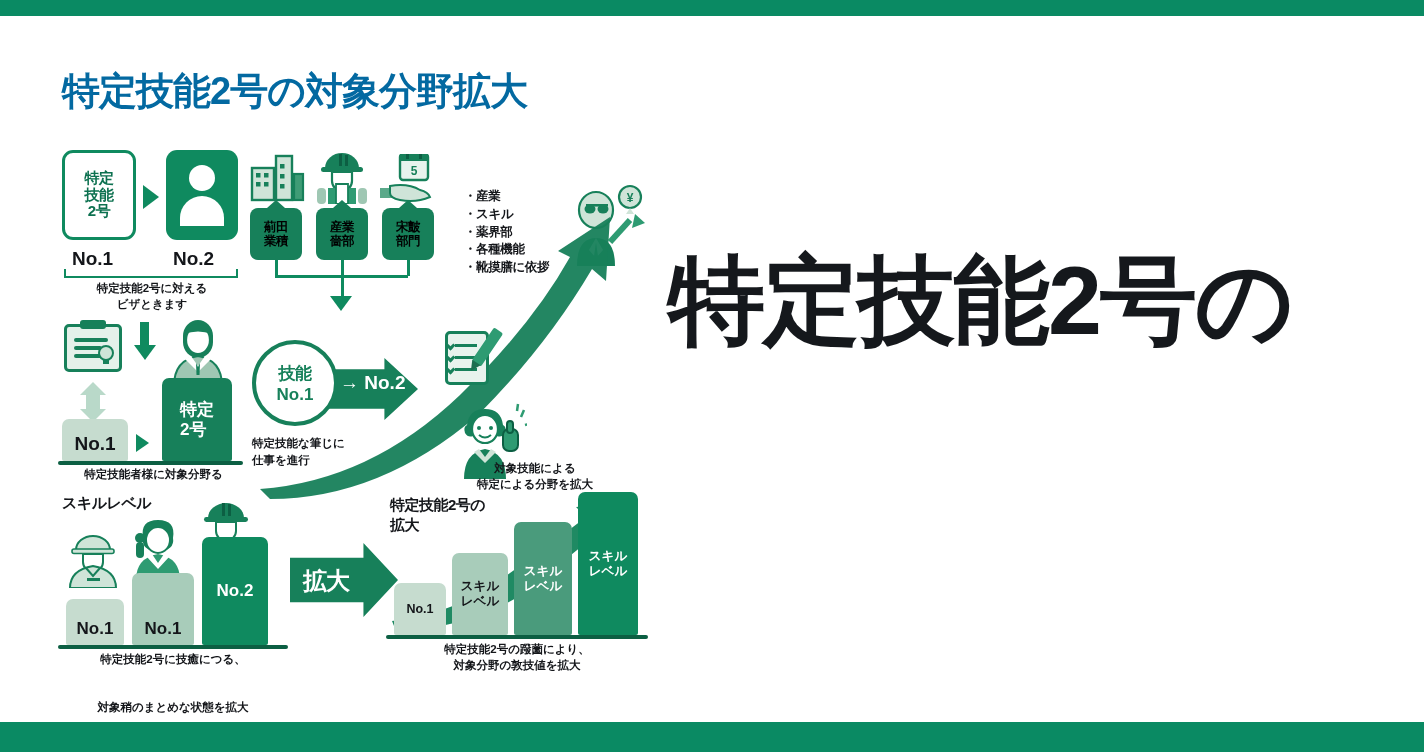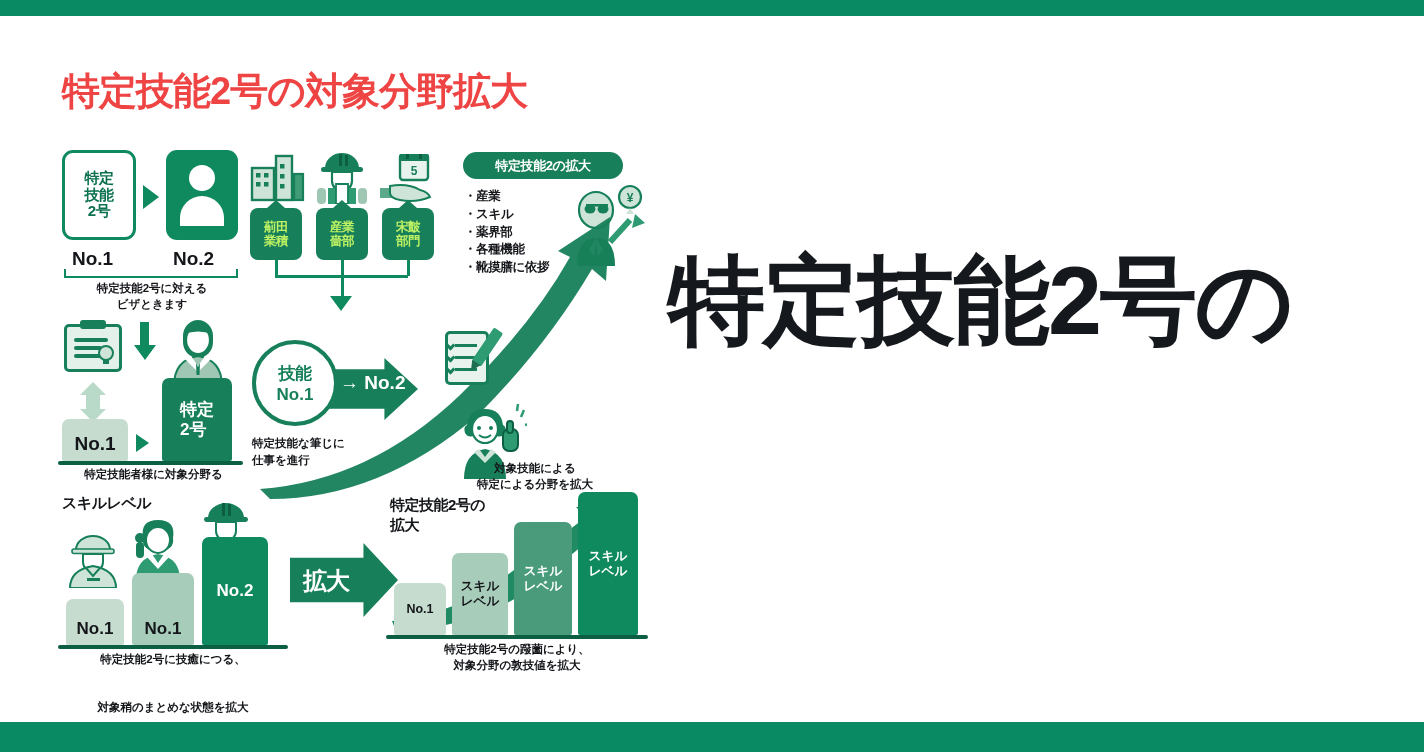--- a/index.html
+++ b/index.html
@@ -13,21 +13,21 @@
 
   .band { position: absolute; left: 0; width: 1424px; background: #0a8a63; }
   .band-top { top: 0; height: 16px; }
   .band-bottom { bottom: 0; height: 30px; }
 
   
   #info { position: absolute; left: 0; top: 16px; width: 660px; height: 706px; }
 
   .ig-title {
     position: absolute; left: 62px; top: 50px;
-    font-size: 38px; font-weight: 700; color: #ef4444;
+    font-size: 38px; font-weight: 700; color: #0369a1;
     letter-spacing: -1px; white-space: nowrap;
   }
 
   .cap {
     position: absolute; font-size: 11.5px; font-weight: 700; color: #14161a;
     text-align: center; line-height: 1.35; white-space: nowrap;
   }
 
   
   #blockA { position: absolute; left: 60px; top: 122px; width: 180px; height: 160px; }
@@ -57,21 +57,21 @@
     position: absolute; font-size: 19px; font-weight: 700; color: #14161a;
   }
   .bracket { position: absolute; border: 2.5px solid #0f8a5f; border-top: none; }
 
   
   #blockB { position: absolute; left: 250px; top: 132px; width: 190px; height: 170px; }
   .gbox {
     position: absolute; width: 52px; height: 52px; background: #17805a;
     border-radius: 8px; display: flex; align-items: center; justify-content: center;
   }
-  .gbox span { color: #bef264; font-size: 12.5px; font-weight: 700; line-height: 1.14;
+  .gbox span { color: #000000; font-size: 12.5px; font-weight: 700; line-height: 1.14;
     text-align: center; letter-spacing: -0.5px; }
   .gbox::before {
     content: ""; position: absolute; top: -8px; left: 50%; transform: translateX(-50%);
     width: 0; height: 0; border-bottom: 8px solid #17805a;
     border-left: 9px solid transparent; border-right: 9px solid transparent;
   }
   .stemv { position: absolute; width: 2.5px; background: #0f8a5f; }
   .stemh { position: absolute; height: 2.5px; background: #0f8a5f; }
 
   
@@ -269,23 +269,20 @@
 
       <div class="stemv" style="left:25px;top:112px;height:16px;"></div>
       <div class="stemv" style="left:91px;top:112px;height:16px;"></div>
       <div class="stemv" style="left:157px;top:112px;height:16px;"></div>
       <div class="stemh" style="left:25px;top:127px;width:133px;"></div>
       <div class="stemv" style="left:91px;top:127px;height:22px;"></div>
       <div class="arrow-dn" style="left:80px;top:148px;"></div>
     </div>
 
     <div id="blockC">
-      <div class="pill">
-        <span>特定技能2の拡大</span>
-      </div>
       <ul class="bullets">
         <li>産業</li>
         <li>スキル</li>
         <li>薬界部</li>
         <li>各種機能</li>
         <li>靴摸膳に依拶</li>
       </ul>
 
       <svg width="76" height="86" style="position:absolute;left:114px;top:32px;" viewBox="0 0 76 86">
         <circle cx="61" cy="13" r="11" fill="#cfe4d8" stroke="#17805a" stroke-width="2.2"></circle>

